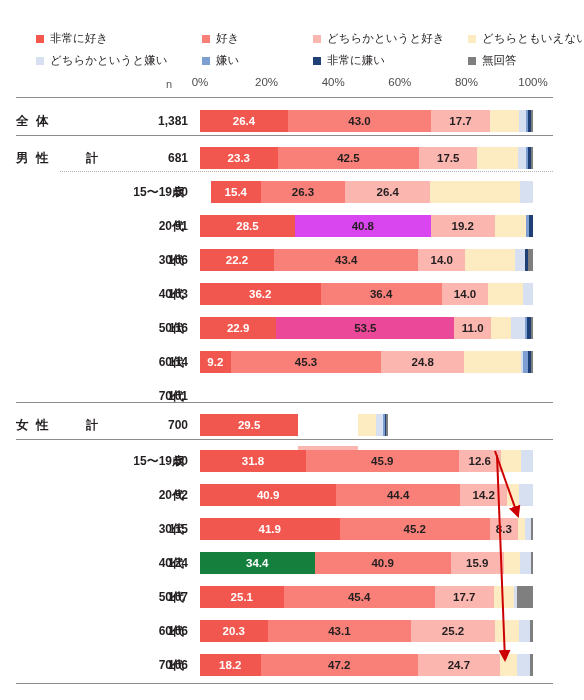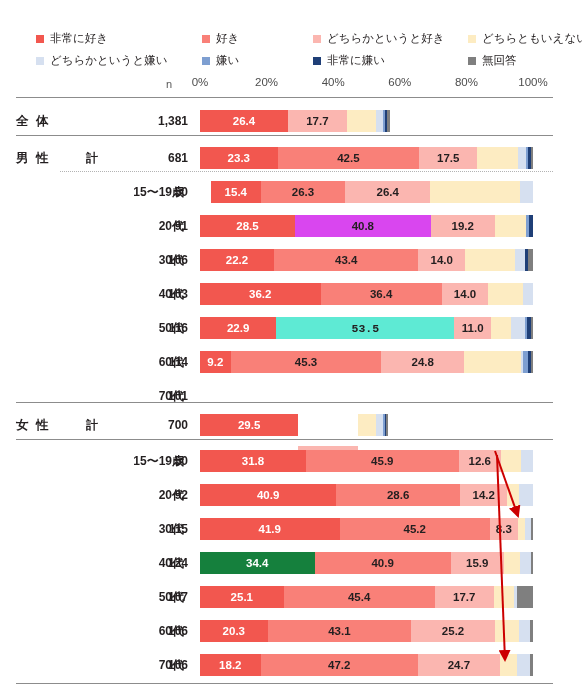--- a/index.html
+++ b/index.html
@@ -213,20 +213,21 @@
     <div class="rule dotted" style="top: 76px;"></div>
     <div class="rule " style="top: 307px;"></div>
     <div class="rule " style="top: 344px;"></div>
     <div class="rule " style="top: 588px;"></div>
     <div class="row" style="top: 12px;">
       <div class="lbl-group">全 体</div>
       <div class="lbl-sub"></div>
       <div class="n">1,381</div>
       <div class="bar">
         <div class="seg lightTxt" style="width: 26.4%; background: rgb(242, 87, 79);">26.4</div>
+        <div class="seg darkTxt" style="width: 43%; background: rgb(249, 128, 120);">43.0</div>
         <div class="seg darkTxt" style="width: 17.7%; background: rgb(251, 182, 176);">17.7</div>
         <div class="seg darkTxt" style="width: 8.7%; background: rgb(253, 236, 194);"></div>
         <div class="seg darkTxt" style="width: 2.2%; background: rgb(214, 224, 240);"></div>
         <div class="seg darkTxt" style="width: 0.6%; background: rgb(126, 159, 209);"></div>
         <div class="seg darkTxt" style="width: 0.7%; background: rgb(31, 63, 119);"></div>
         <div class="seg darkTxt" style="width: 0.7%; background: rgb(127, 127, 127);"></div>
       </div>
     </div>
     <div class="row" style="top: 49px;">
       <div class="lbl-group">男 性</div>
@@ -293,21 +294,21 @@
         <div class="seg darkTxt" style="width: 10.4%; background: rgb(253, 236, 194);"></div>
         <div class="seg darkTxt" style="width: 3%; background: rgb(214, 224, 240);"></div>
       </div>
     </div>
     <div class="row" style="top: 219px;">
       <div class="lbl-group"></div>
       <div class="lbl-sub">50代</div>
       <div class="n">116</div>
       <div class="bar">
         <div class="seg lightTxt" style="width: 22.9%; background: rgb(242, 87, 79);">22.9</div>
-        <div class="seg darkTxt" style="width: 53.5%; background: #5eead4; font-family: Liberation Mono, monospace;">53.5</div>
+        <div class="seg darkTxt" style="width: 53.5%; background: #ec4899;">53.5</div>
         <div class="seg darkTxt" style="width: 11%; background: rgb(251, 182, 176);">11.0</div>
         <div class="seg darkTxt" style="width: 6%; background: rgb(253, 236, 194);"></div>
         <div class="seg darkTxt" style="width: 4.3%; background: rgb(214, 224, 240);"></div>
         <div class="seg darkTxt" style="width: 0.6%; background: rgb(126, 159, 209);"></div>
         <div class="seg darkTxt" style="width: 1%; background: rgb(31, 63, 119);"></div>
         <div class="seg darkTxt" style="width: 0.7%; background: rgb(127, 127, 127);"></div>
       </div>
     </div>
     <div class="row" style="top: 253px;">
       <div class="lbl-group"></div>
@@ -354,21 +355,21 @@
         <div class="seg darkTxt" style="width: 6%; background: rgb(253, 236, 194);"></div>
         <div class="seg darkTxt" style="width: 3.7%; background: rgb(214, 224, 240);"></div>
       </div>
     </div>
     <div class="row" style="top: 386px;">
       <div class="lbl-group"></div>
       <div class="lbl-sub">20代</div>
       <div class="n">92</div>
       <div class="bar">
         <div class="seg lightTxt" style="width: 40.9%; background: rgb(242, 87, 79);">40.9</div>
-        <div class="seg darkTxt" style="width: 37.2%; background: rgb(249, 128, 120);">28.6</div>
+        <div class="seg darkTxt" style="width: 37.2%; background: rgb(249, 128, 120);">44.4</div>
         <div class="seg darkTxt" style="width: 14.2%; background: rgb(251, 182, 176);">14.2</div>
         <div class="seg darkTxt" style="width: 3.4%; background: rgb(253, 236, 194);"></div>
         <div class="seg darkTxt" style="width: 4.3%; background: rgb(214, 224, 240);"></div>
       </div>
     </div>
     <div class="row" style="top: 420px;">
       <div class="lbl-group"></div>
       <div class="lbl-sub">30代</div>
       <div class="n">115</div>
       <div class="bar">

